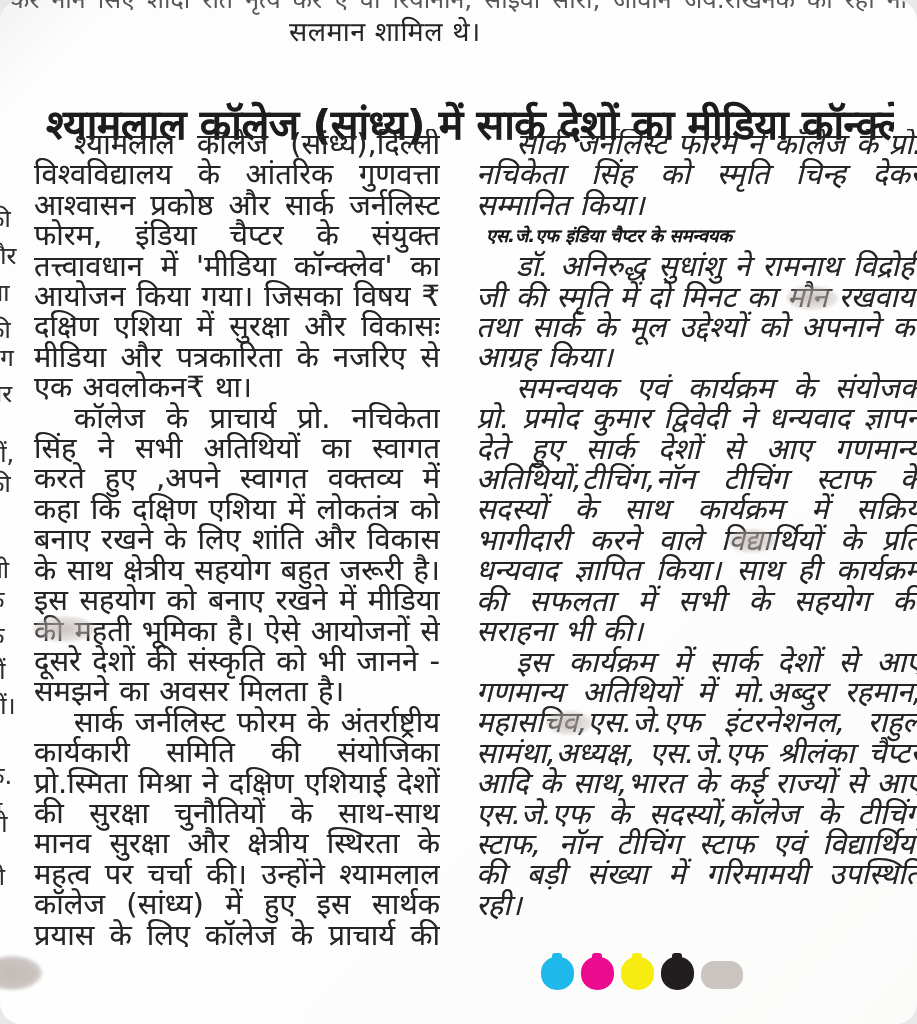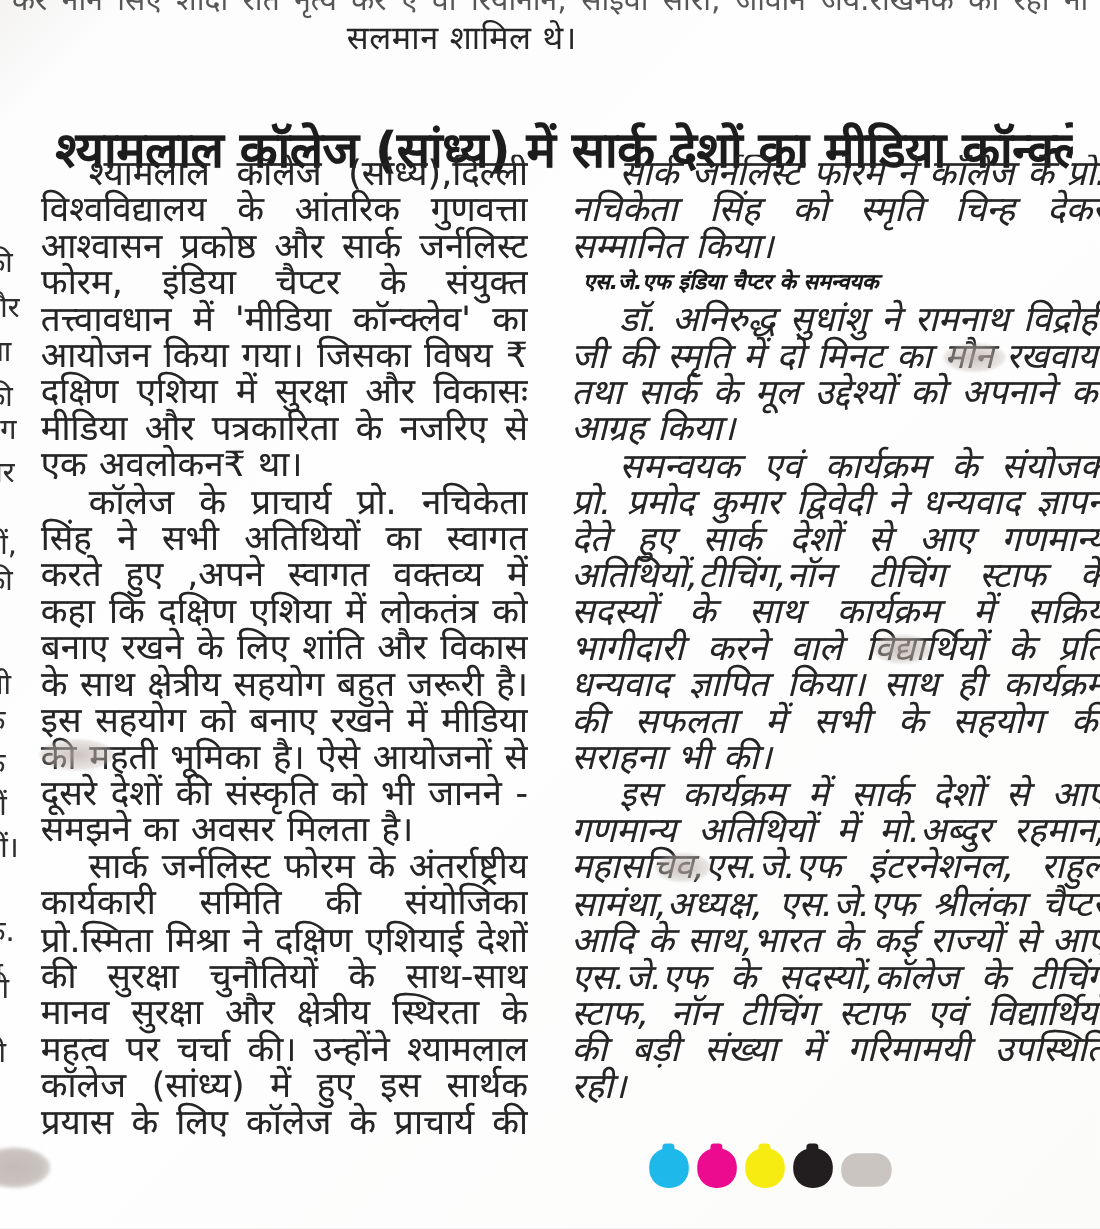--- a/index.html
+++ b/index.html
@@ -1,20 +1,21 @@
 <!DOCTYPE html>
 <html lang="hi"><head>
 <meta charset="utf-8">
 <style>
   html,body{margin:0;padding:0;}
   body{background:#e8e8e8;font-family:"DejaVu Sans","Liberation Sans",sans-serif;}
   .page{
     position:relative;width:917px;height:1024px;margin:0 auto;overflow:hidden;
     background:linear-gradient(135deg,#f4f3f2 0%,#fdfdfd 6%,#fefefe 50%,#fbfbfa 100%);
     color:#2b2b2b;
+    border-radius:21px;
   }
   
   .cutoff-line{
     position:absolute;top:-16px;left:0;right:0;height:32px;
     font-size:25px;line-height:32px;white-space:nowrap;
     text-align:justify;text-align-last:justify;
     padding:0 10px;color:#3a3a3a;opacity:.85;overflow:hidden;
   }
   .intro-line{
     position:absolute;top:12px;left:289px;

